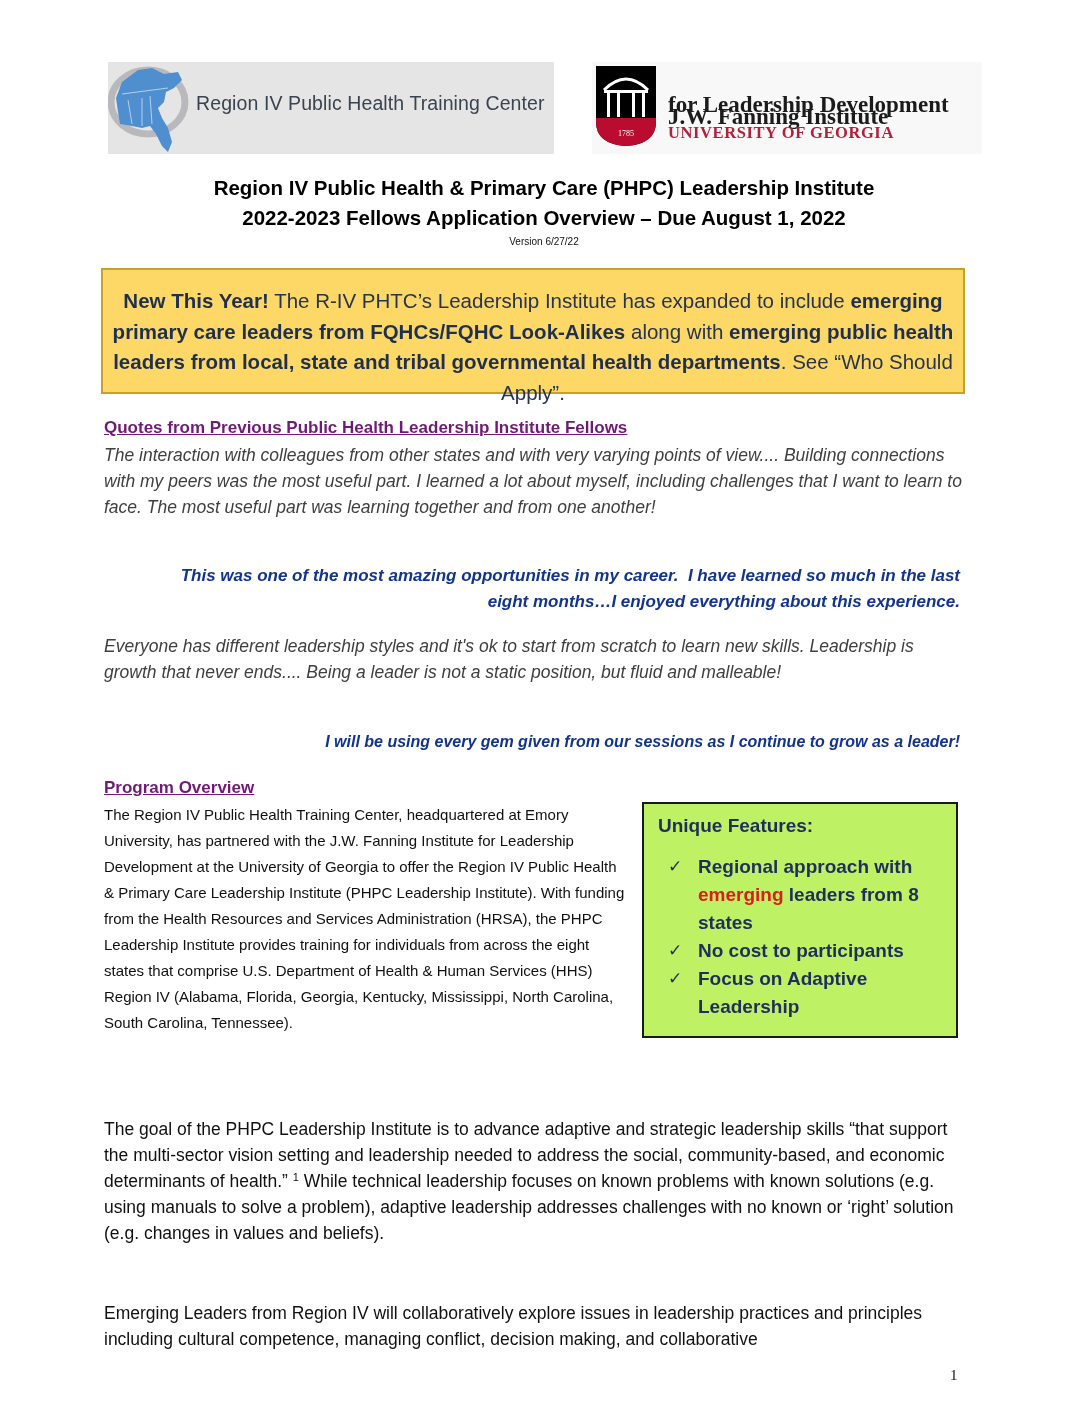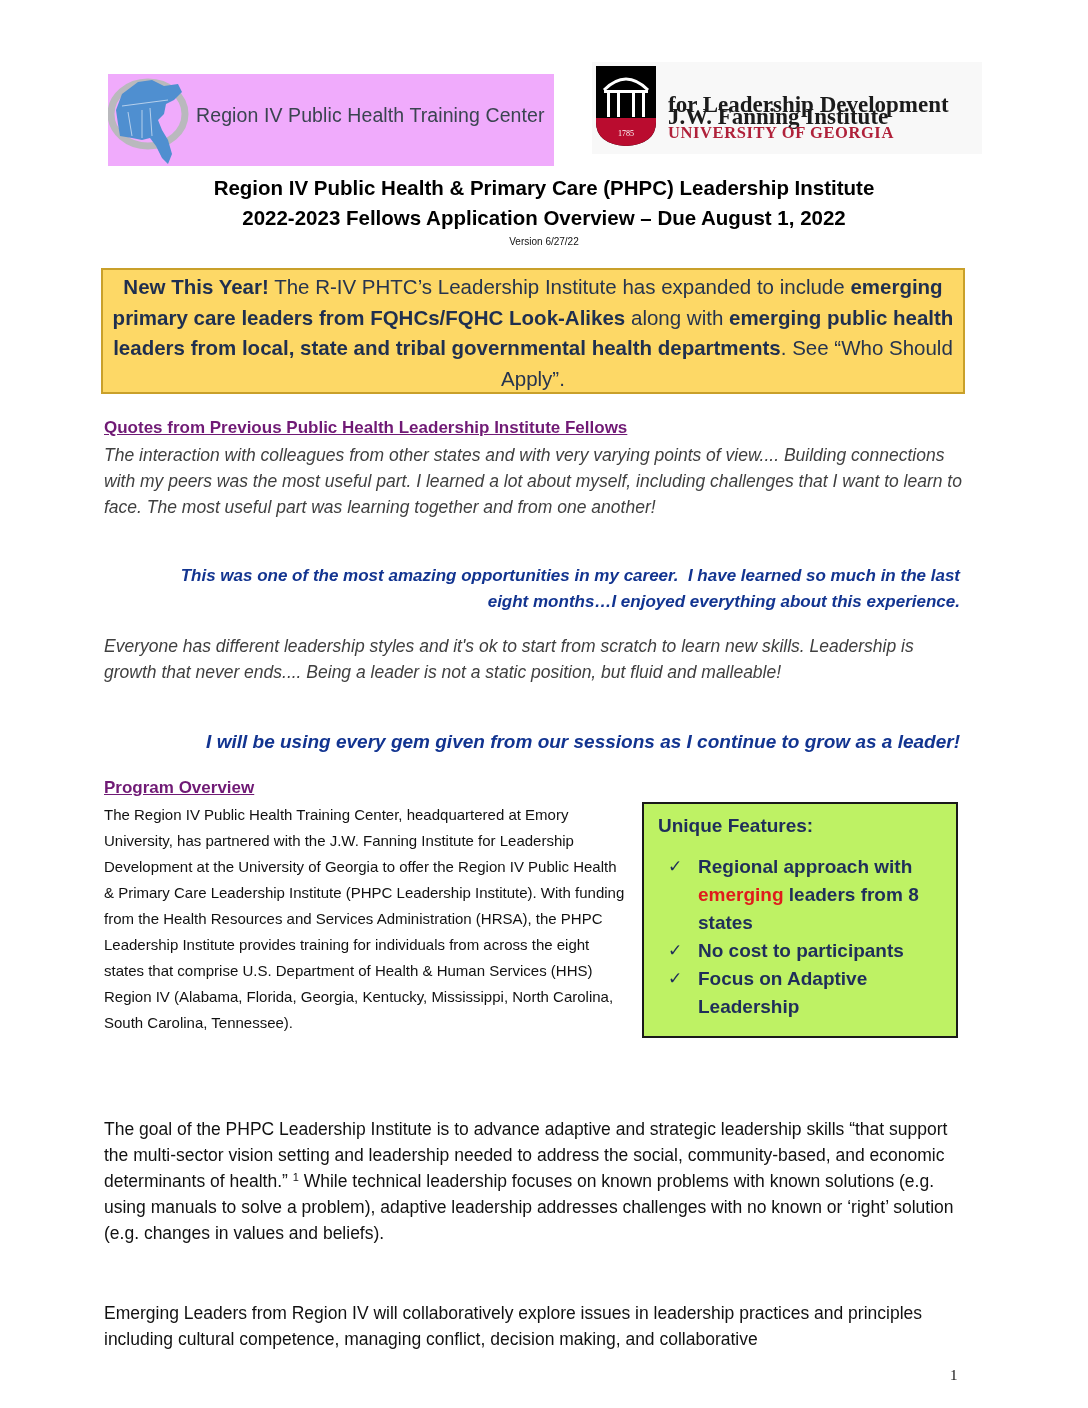--- a/index.html
+++ b/index.html
@@ -1,50 +1,50 @@
 <!DOCTYPE html>
 <html><head>
   <meta charset="utf-8">
   <style>
     html, body { margin: 0; padding: 0; background: #ffffff; }
     body { width: 1088px; height: 1408px; position: relative; overflow: hidden;
       font-family: "Liberation Sans", sans-serif; color: #111; }
     .abs { position: absolute; }
 
     
-    .logo-left { left: 108px; top: 74px; width: 446px; height: 92px; background: #f0abfc; }
+    .logo-left { left: 108px; top: 62px; width: 446px; height: 92px; background: #e5e5e5; }
     .logo-left svg { position: absolute; left: 0; top: 0; }
     .logo-left .logo-text { position: absolute; left: 88px; top: 30px; font-size: 19.5px; color: #3a4450; letter-spacing: 0.1px; white-space: nowrap; }
     .logo-right { left: 592px; top: 62px; width: 390px; height: 92px; background: #f8f8f8; }
     .shield { position: absolute; left: 4px; top: 4px; width: 60px; height: 80px; }
     .fanning1, .fanning2 { position: absolute; left: 76px; font-family: "Liberation Serif", serif; font-size: 23px; font-weight: bold; color: #1b1b1b; white-space: nowrap; }
     .fanning1 { top: 4px; margin-top: 38px; }
     .fanning2 { top: 30px; }
     .uga { position: absolute; left: 76px; top: 61px; font-family: "Liberation Serif", serif; font-weight: bold; font-size: 16.5px; color: #b0213a; letter-spacing: 0.6px; white-space: nowrap; }
 
     
     .title { left: 0; width: 1088px; text-align: center; font-weight: bold; color: #000; font-size: 20.5px; white-space: nowrap; }
     .title1 { top: 176px; }
     .title2 { top: 206px; }
     .version { top: 236px; left: 0; width: 1088px; text-align: center; font-size: 10px; color: #111; }
 
     
     .notice { left: 101px; top: 268px; width: 864px; height: 126px; background: #fdd866; border: 2px solid #c9a02a; box-sizing: border-box;
-      text-align: center; font-size: 20.5px; line-height: 30.5px; color: #26344e; padding-top: 2px; }
+      text-align: center; font-size: 20.5px; line-height: 30.5px; color: #26344e; padding-top: 16px; }
     .notice b { color: #1f2f4f; }
 
     
     .h-underline { font-weight: bold; text-decoration: underline; font-size: 17px; color: #701a75; }
     .quotes-heading { left: 104px; top: 418px; }
     .quote { font-style: italic; color: #404040; font-size: 17.5px; line-height: 26px; }
     .quote.bold { font-weight: bold; color: #123490; }
     .q1 { left: 104px; top: 442px; width: 860px; }
     .q2 { left: 104px; top: 563px; width: 856px; text-align: right; font-size: 17px; }
     .q3 { left: 104px; top: 633px; width: 860px; }
-    .q4 { left: 104px; top: 729px; width: 856px; text-align: right; font-size: 19px; }
+    .q4 { left: 104px; top: 729px; width: 856px; text-align: right; font-size: 16px; }
 
     
     .overview-heading { left: 104px; top: 778px; }
     .overview-body { left: 104px; top: 802px; width: 525px; font-size: 15px; line-height: 26px; color: #111; }
 
     
     .features { left: 642px; top: 802px; width: 316px; height: 236px; background: #bef264; border: 2px solid #1a1a1a; box-sizing: border-box; padding: 10px 14px; color: #1f2e5a; font-weight: bold; }
     .features-title { font-size: 19px; margin-top: 1px; margin-bottom: 16px; }
     .feature { position: relative; padding-left: 40px; font-size: 19px; line-height: 28px; }
     .feature .check { position: absolute; left: 10px; top: 0; font-weight: normal; font-size: 17px; color: #1f2e5a; }

